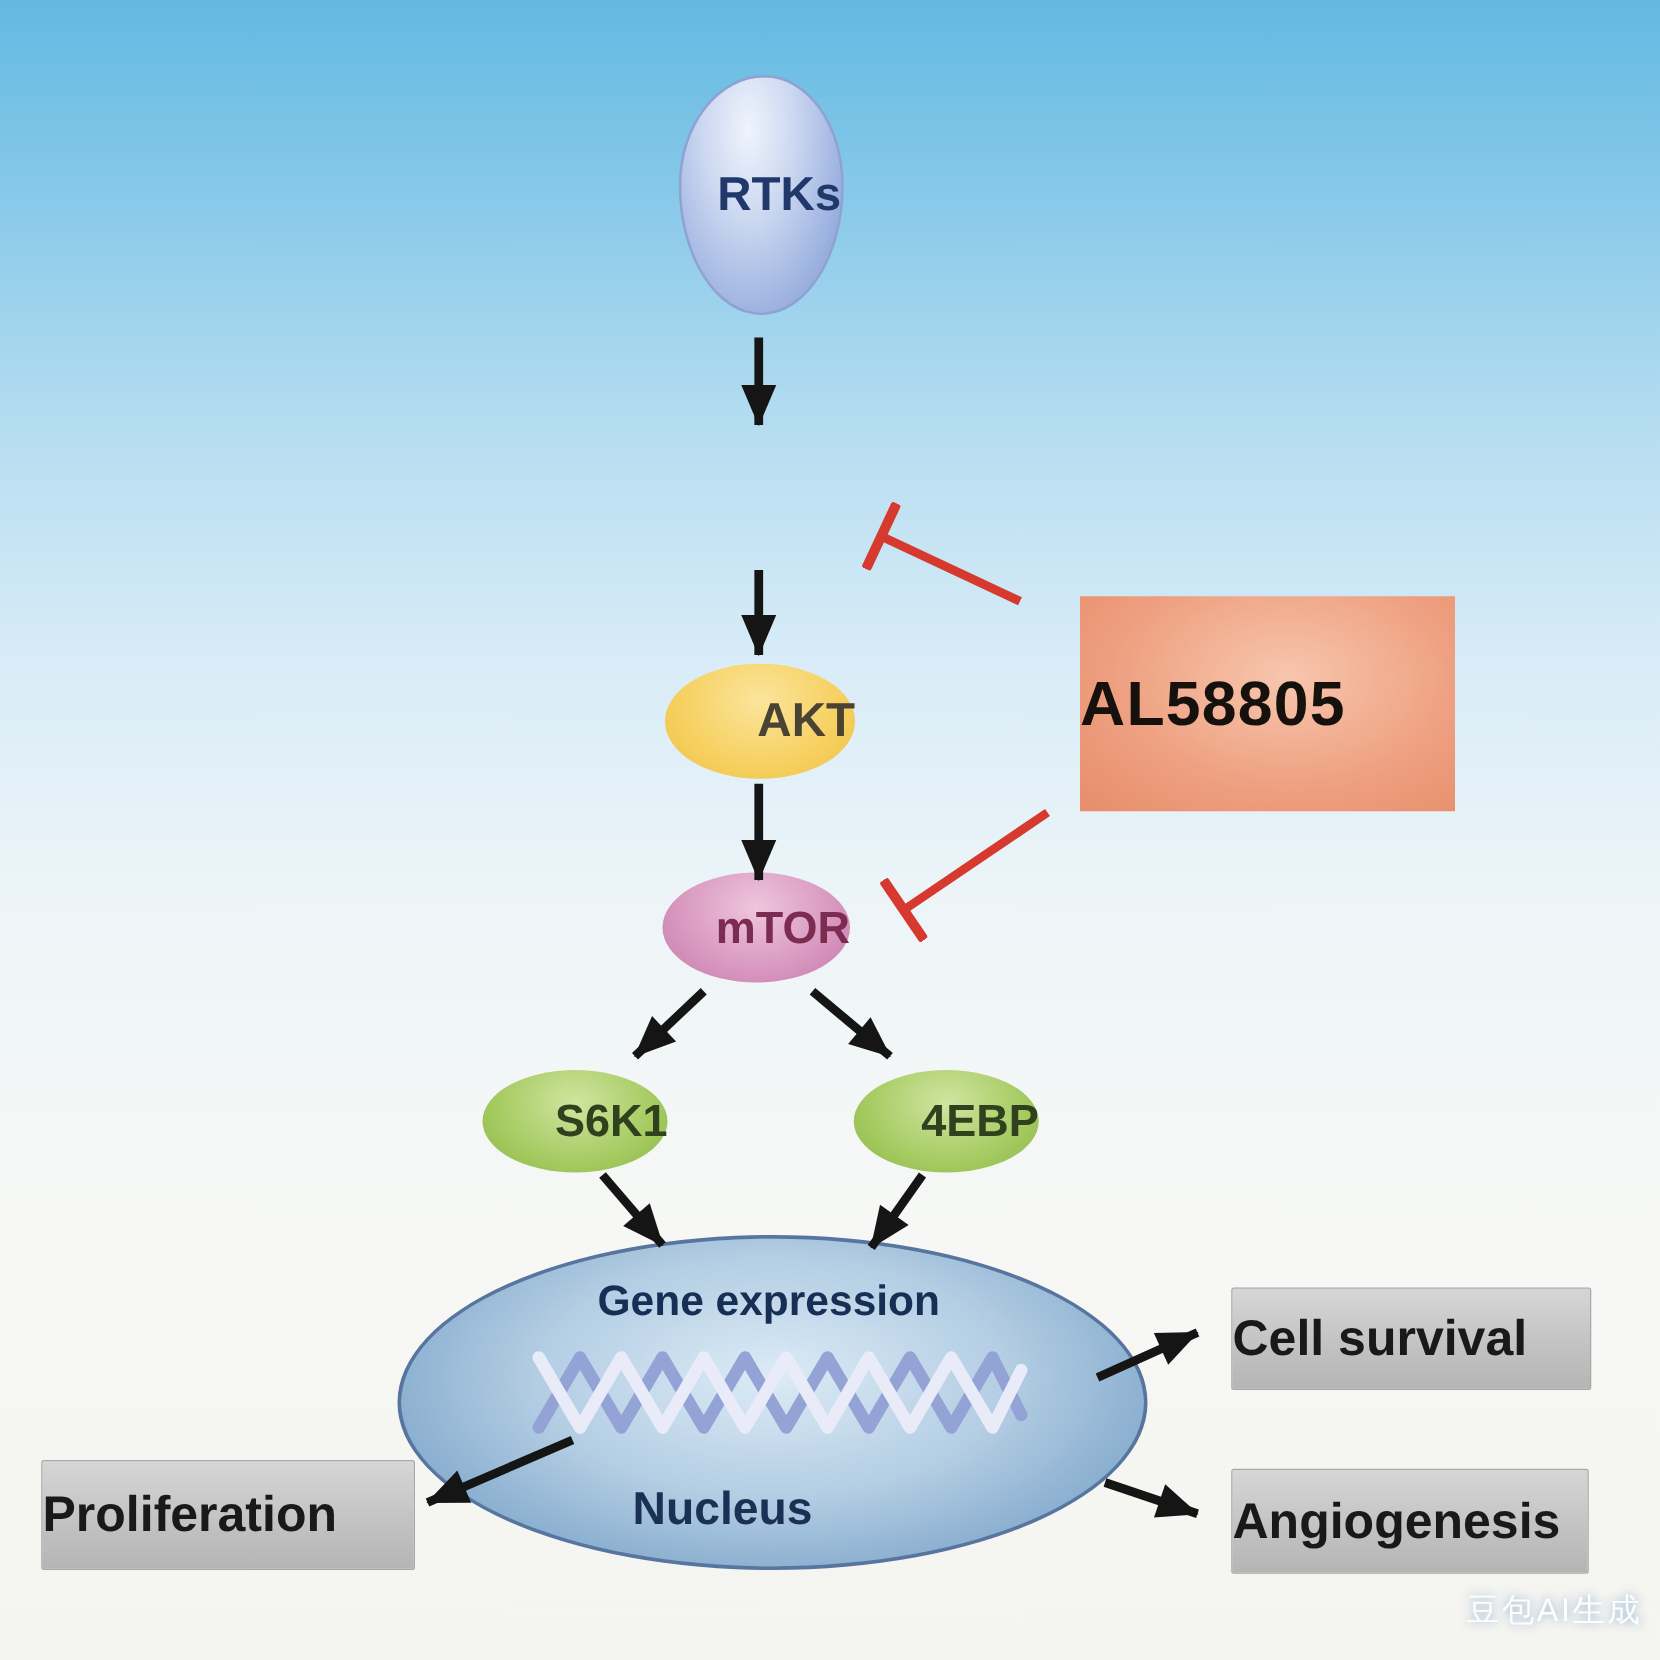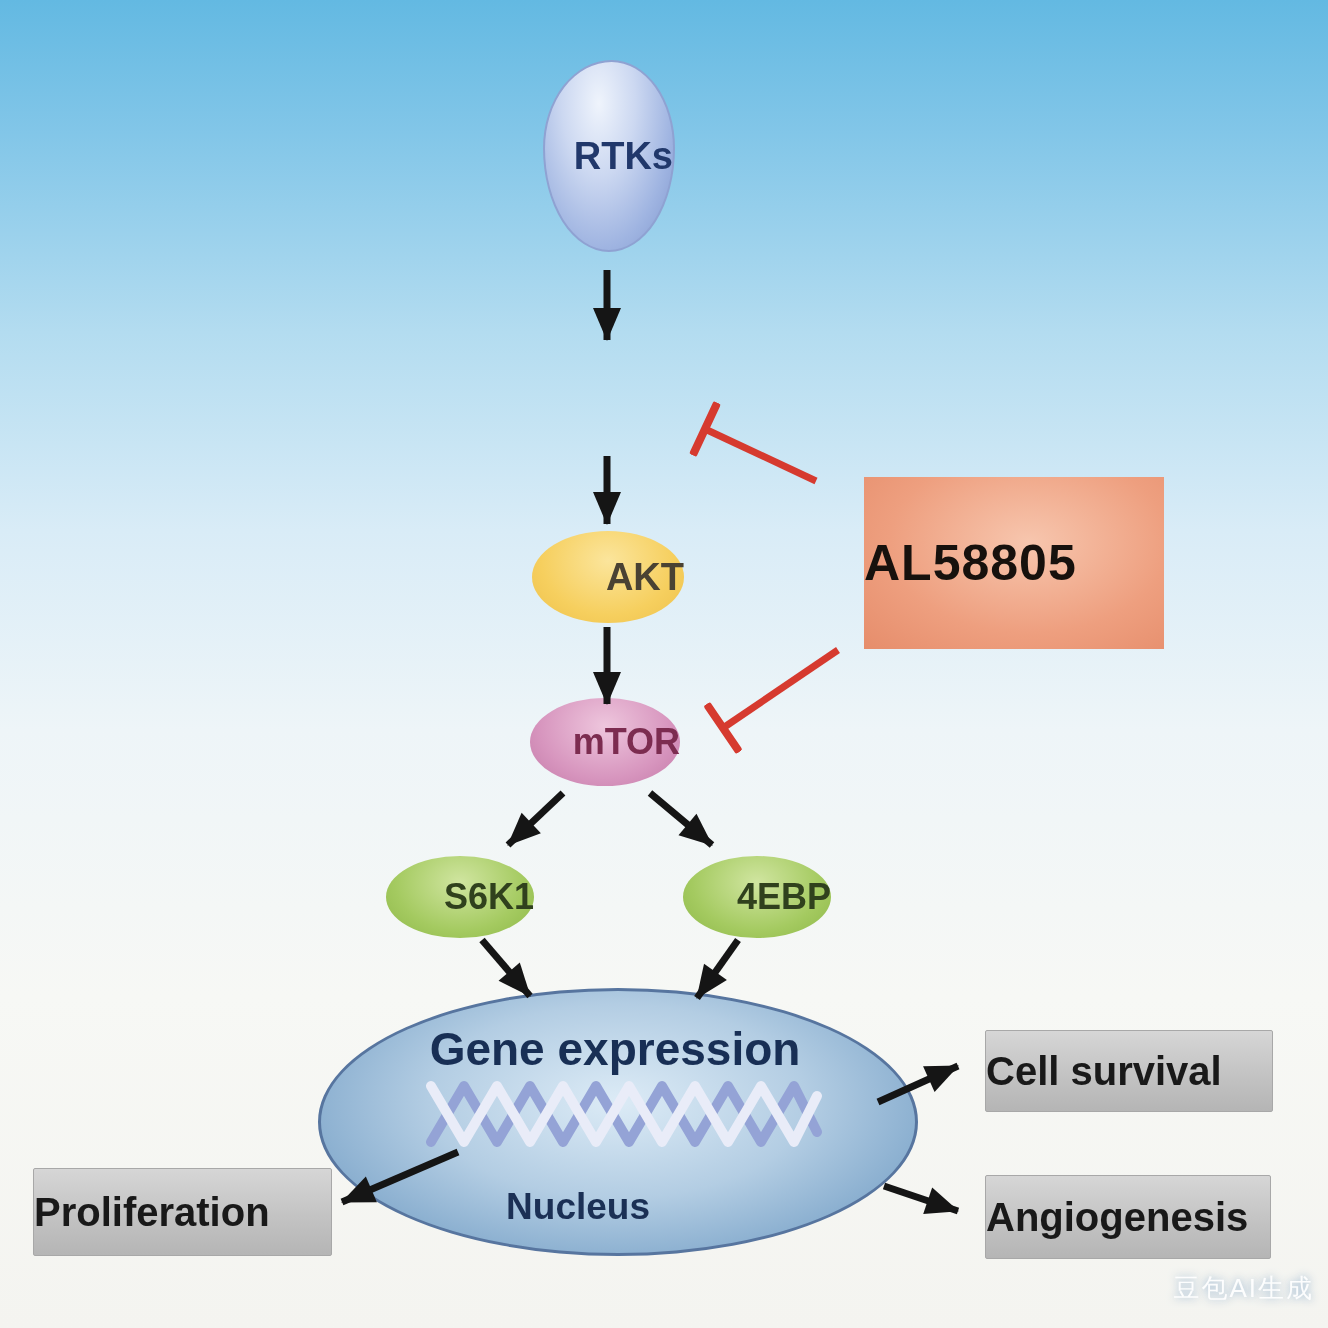--- a/index.html
+++ b/index.html
@@ -56,21 +56,21 @@
   }
   
   .nucleus{
     position:absolute;left:318px;top:988px;width:594px;height:262px;z-index:2;
     border-radius:50%;
     background:radial-gradient(ellipse at 50% 42%, #dcebf6 0%, #b3cde3 45%, #7aa3c8 85%, #5f8cb6 100%);
     border:3px solid #57759f;
   }
   .gene-expression{
     position:absolute;left:318px;top:1022px;width:594px;z-index:3;
-    text-align:center;color:#182f55;font-size:46px;font-weight:600;
+    text-align:center;color:#182f55;font-size:34px;font-weight:600;
   }
   .nucleus-label{
     position:absolute;left:390px;top:1186px;width:260px;z-index:3;
     text-align:right;color:#1b3055;font-size:37px;font-weight:600;
   }
   svg.helix{position:absolute;left:425px;top:1074px;width:400px;height:80px;z-index:3;}
   
   .outbox{
     position:absolute;z-index:2;border-radius:2px;
     background:linear-gradient(180deg,#d6d6d6 0%,#c3c3c3 55%,#b5b5b5 100%);

